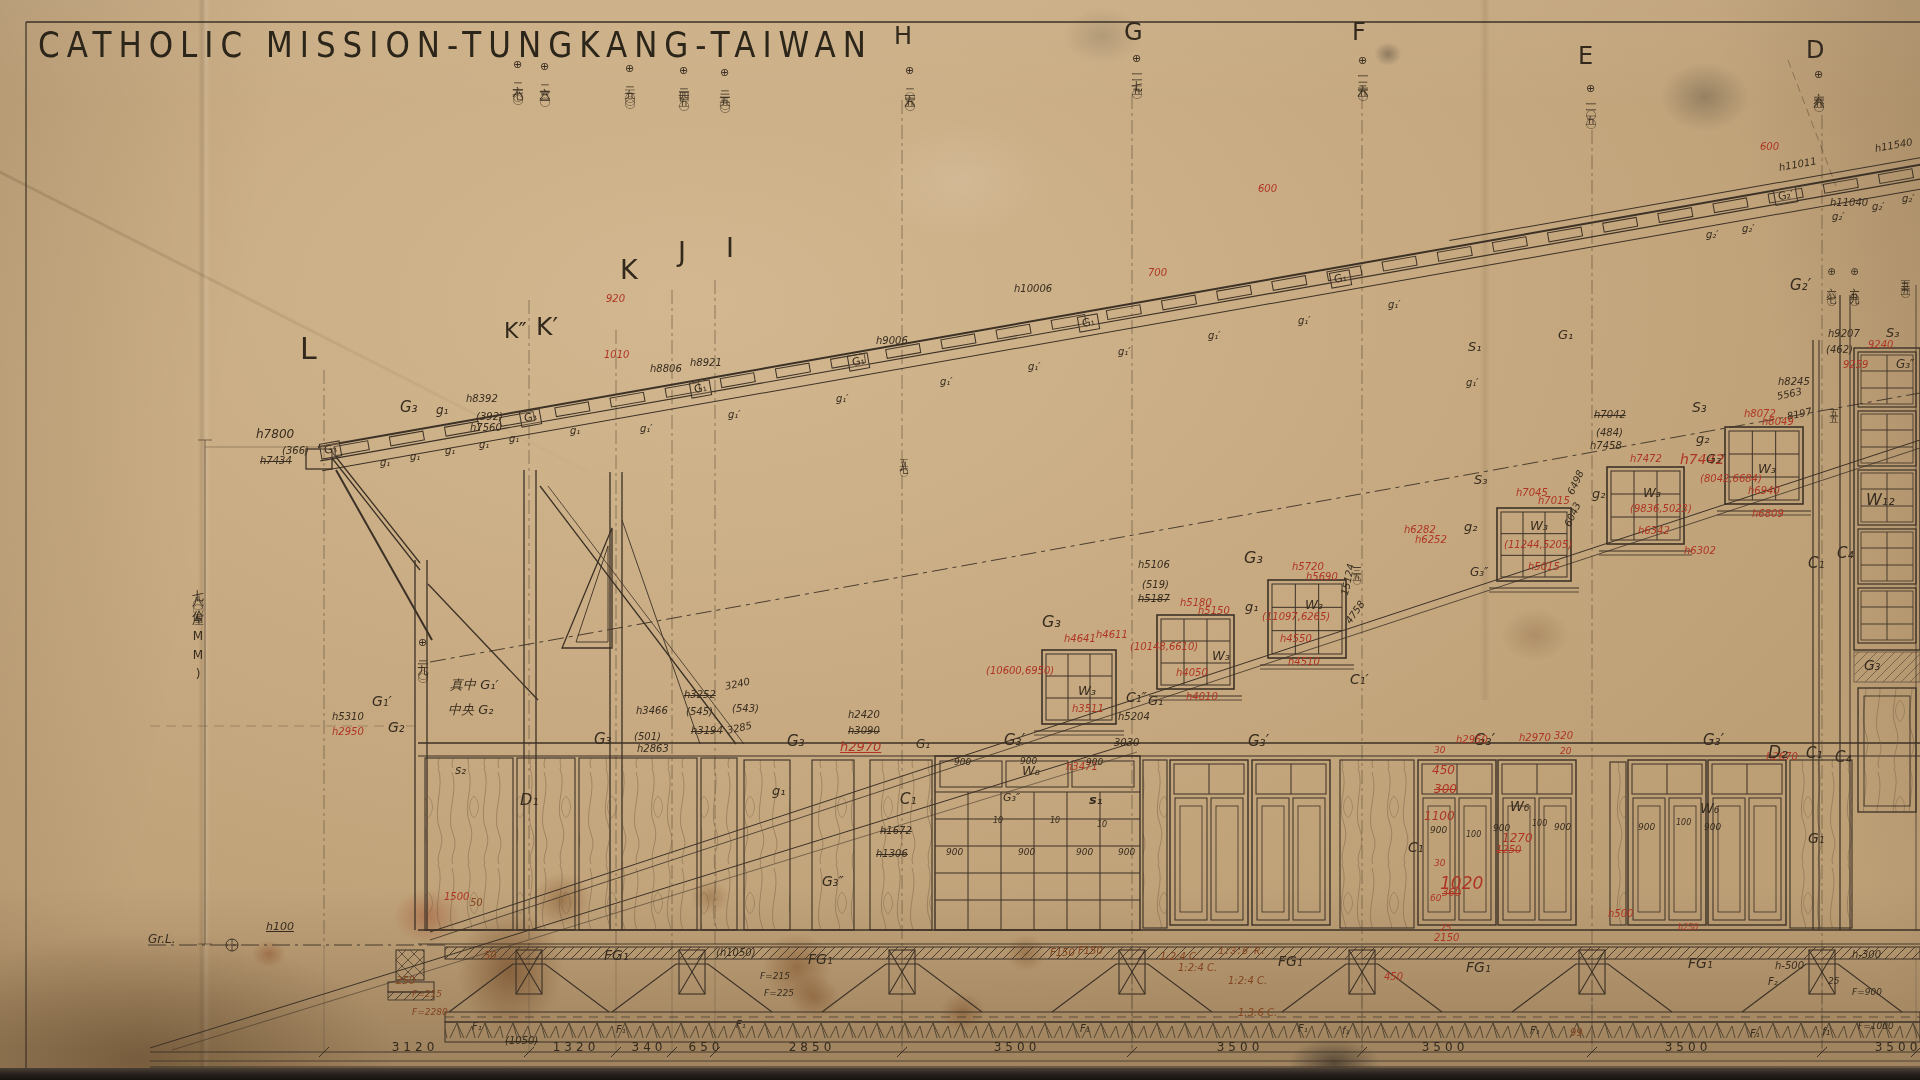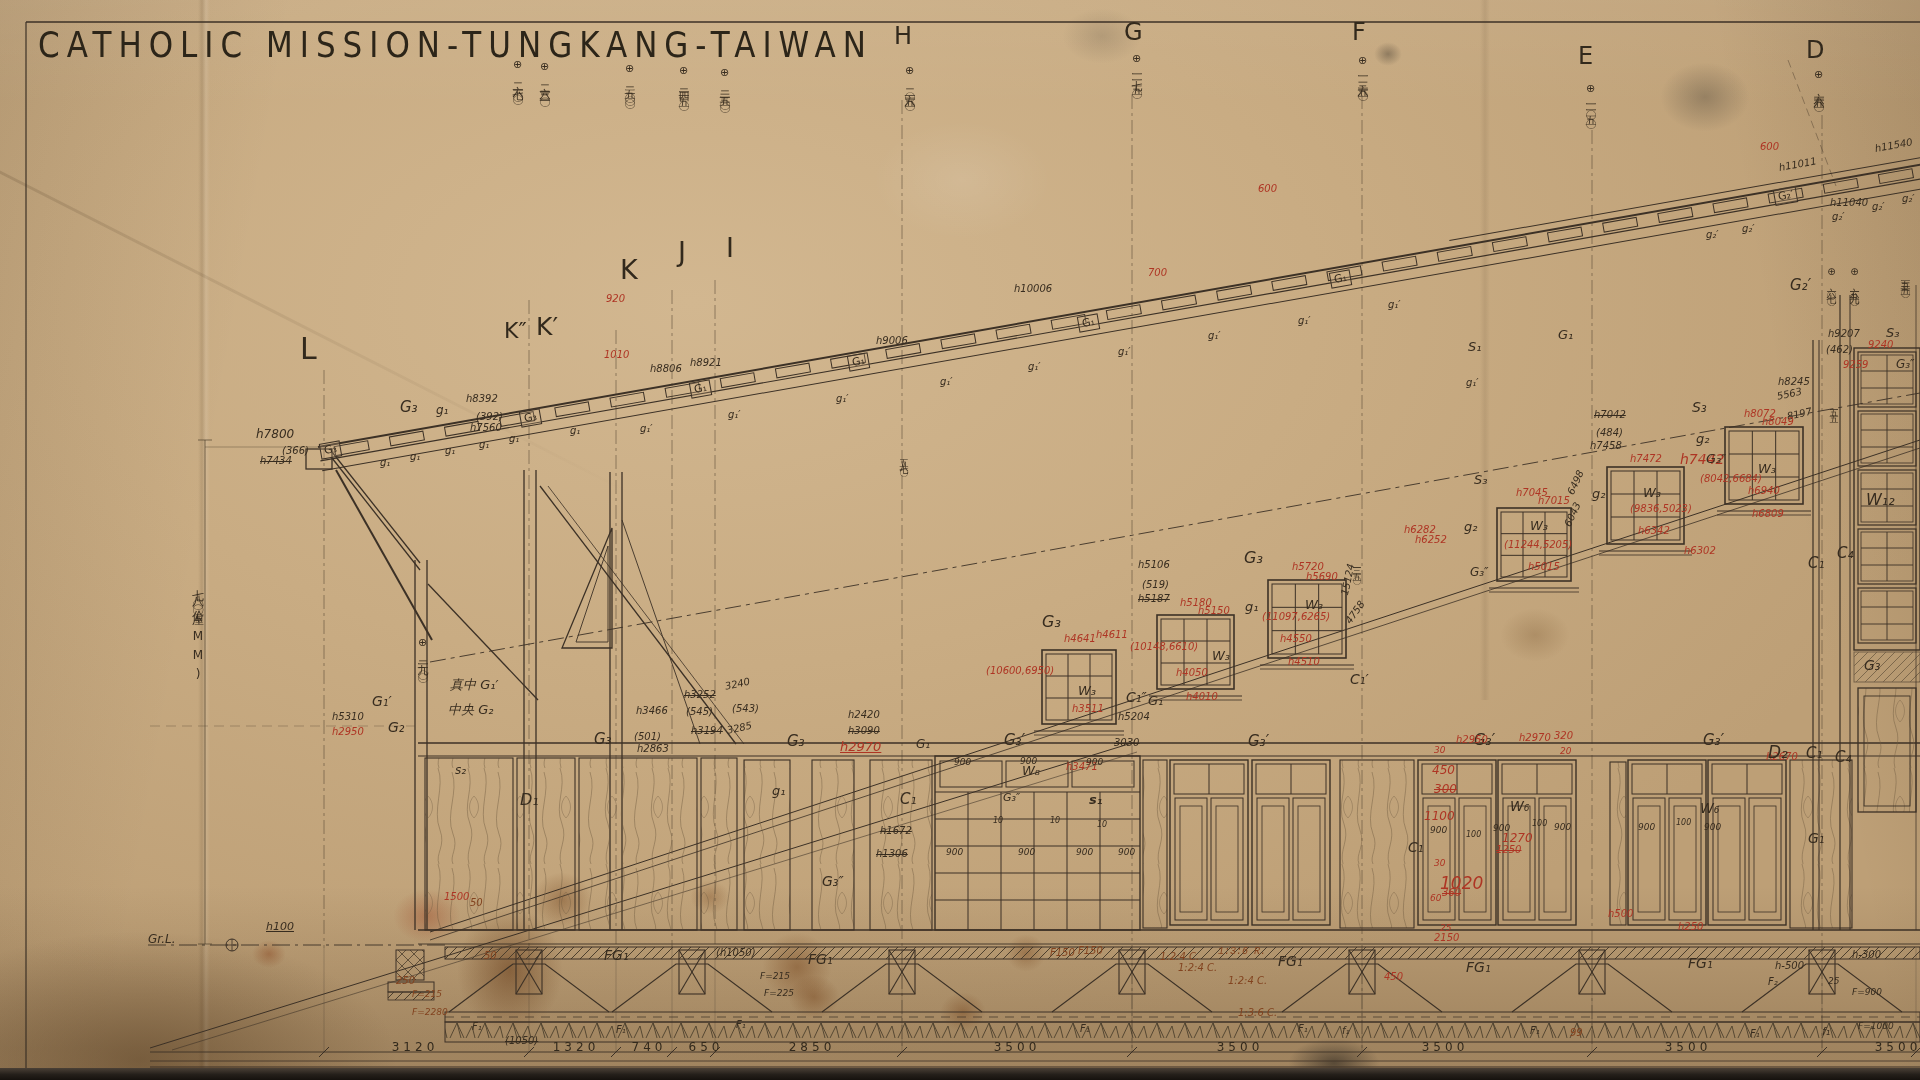--- a/index.html
+++ b/index.html
@@ -636,21 +636,21 @@
       <span class="ann r" style="left: 1424px; top: 810px; font-size: 12px;">1100</span>
       <span class="ann r" style="left: 1502px; top: 832px; font-size: 12px;">1270</span>
       <span class="ann r strike" style="left: 1496px; top: 845px; font-size: 10px;">1250</span>
       <span class="ann r" style="left: 1440px; top: 875px; font-size: 17px;">1020</span>
       <span class="ann r strike" style="left: 1442px; top: 888px; font-size: 10px;">360</span>
       <span class="ann r" style="left: 1434px; top: 859px; font-size: 9px;">30</span>
       <span class="ann r" style="left: 1430px; top: 894px; font-size: 9px;">60</span>
       <span class="ann r" style="left: 1418px; top: 933px; font-size: 10px; padding-left: 16px;">2150</span>
       <span class="ann r" style="left: 1440px; top: 924px; font-size: 9px;">25</span>
       <span class="ann r" style="left: 1608px; top: 909px; font-size: 10px;">h500</span>
-      <span class="ann r" style="left: 1678px; top: 922px; font-size: 10px;">h250</span>
+      <span class="ann r" style="left: 1678px; top: 922px; font-size: 10px; font-family: Liberation Serif, serif;">h250</span>
       <span class="ann k" style="left: 1510px; top: 799px; font-size: 14px;">W₆</span>
       <span class="ann k" style="left: 1700px; top: 801px; font-size: 14px;">W₆</span>
       <span class="ann k" style="left: 1430px; top: 826px; font-size: 9px;">900</span>
       <span class="ann k" style="left: 1466px; top: 831px; font-size: 8px;">100</span>
       <span class="ann k" style="left: 1493px; top: 824px; font-size: 9px;">900</span>
       <span class="ann k" style="left: 1532px; top: 820px; font-size: 8px;">100</span>
       <span class="ann k" style="left: 1554px; top: 823px; font-size: 9px;">900</span>
       <span class="ann k" style="left: 1638px; top: 823px; font-size: 9px;">900</span>
       <span class="ann k" style="left: 1676px; top: 819px; font-size: 8px;">100</span>
       <span class="ann k" style="left: 1704px; top: 823px; font-size: 9px;">900</span>
@@ -708,21 +708,21 @@
       <span class="boxed" style="left: 520px; top: 410px;">G₃</span>
       <span class="boxed" style="left: 690px; top: 381px;">G₁</span>
       <span class="boxed" style="left: 848px; top: 354px;">G₁</span>
       <span class="boxed" style="left: 1078px; top: 315px;">G₁</span>
       <span class="boxed" style="left: 1330px; top: 271px;">G₁</span>
       <span class="boxed" style="left: 1774px; top: 188px;">G₂′</span>
     </div>
   <div class="layer" id="dims">
       <span class="dim" style="left: 415px; top: 1040px;">3120</span>
       <span class="dim" style="left: 576px; top: 1040px;">1320</span>
-      <span class="dim" style="left: 649px; top: 1040px;">740</span>
+      <span class="dim" style="left: 649px; top: 1040px;">340</span>
       <span class="dim" style="left: 706px; top: 1040px; text-align: right;">650</span>
       <span class="dim" style="left: 812px; top: 1040px;">2850</span>
       <span class="dim" style="left: 1017px; top: 1040px;">3500</span>
       <span class="dim" style="left: 1240px; top: 1040px;">3500</span>
       <span class="dim" style="left: 1445px; top: 1040px;">3500</span>
       <span class="dim" style="left: 1688px; top: 1040px;">3500</span>
       <span class="dim" style="left: 1898px; top: 1040px;">3500</span>
     </div>
 
   <div class="botedge"></div>

